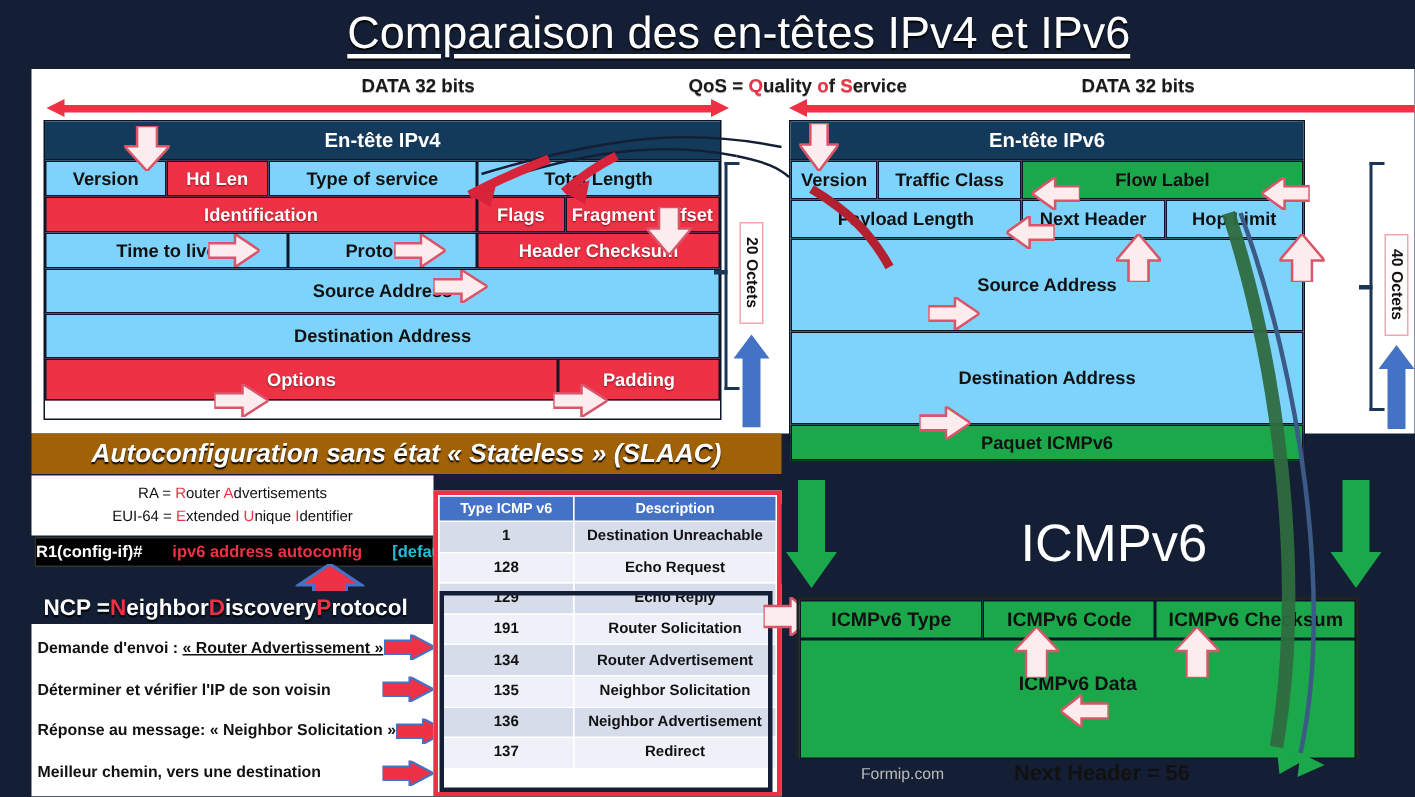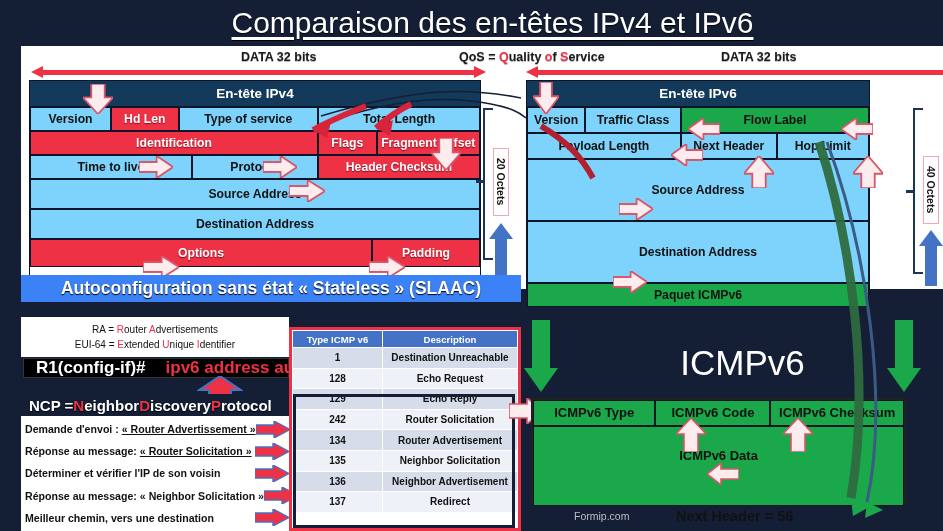--- a/index.html
+++ b/index.html
@@ -75,35 +75,36 @@
     color:#111; font-size:10.5px; font-weight:bold;
     writing-mode:vertical-rl; text-align:center;
     display:flex; align-items:center; justify-content:center;
   }
   .bracket{ position:absolute; border:2px solid #1b3557; border-right:none; }
   .bracket-stub{ position:absolute; background:#1b3557; }
   .blue-up{ position:absolute; }
 
   
   #slaac-title{
-    position:absolute; left:0; top:275px; width:500px; height:27px;
-    background:#3b82f6; color:#fff; font-size:17.5px; font-weight:bold;
+    position:absolute; left:0; top:289px; width:500px; height:27px;
+    background:#a16207; color:#fff; font-size:17.5px; font-weight:bold;
     display:flex; align-items:center; justify-content:center;
     text-shadow:0 1px 1px #000;
+    font-style:italic;
   }
   #abbr-block{
     position:absolute; left:0; top:317px; width:268px; height:40px; background:#fff;
     display:flex; flex-direction:column; align-items:center; justify-content:center;
   }
   .abbr{ font-size:10px; font-weight:normal; color:#111; line-height:1.55; }
   .abbr .r{ color:#ee3144; }
   #cli-line{
     position:absolute; left:2px; top:358px; width:266px; height:20px;
-    background:#000; display:flex; align-items:center; padding-left:12px;
-    font-family:"Liberation Sans", sans-serif; font-size:17px; font-weight:bold;
+    background:#000; display:flex; align-items:center; padding-left:0;
+    font-family:"Liberation Sans", sans-serif; font-size:11px; font-weight:bold;
     white-space:nowrap; border:1px solid #333;gap:20px;
   }
   #cli-line .p{ color:#fff; }
   #cli-line .c{ color:#ee3144; }
   #cli-line .d{ color:#1fbfd8; }
   #ncp-title{
     position:absolute; left:0; top:394px; width:268px; height:22px;
     background:#141f35; color:#fff; font-size:15px; font-weight:bold;
     display:flex; align-items:center; padding-left:8px;
     text-shadow:0 1px 1px #000;
@@ -435,26 +436,20 @@
   </div>
 
   <div id="ndp-list">
       <div class="ndp-item">
         <div class="txt">Demande d'envoi : <u>« Router Advertissement »</u></div>
         <div class="rarr"><svg width="34" height="17">
             <polygon points="34,8.5 18,0 18,4 0,4 0,13 18,13 18,17" fill="#ee3144" stroke="#4472c4" stroke-width="1.4"></polygon>
           </svg></div>
       </div>
       <div class="ndp-item">
-        <div class="txt">Réponse au message: <u>« Router Solicitation »</u></div>
-        <div class="rarr"><svg width="34" height="17">
-            <polygon points="34,8.5 18,0 18,4 0,4 0,13 18,13 18,17" fill="#ee3144" stroke="#4472c4" stroke-width="1.4"></polygon>
-          </svg></div>
-      </div>
-      <div class="ndp-item">
         <div class="txt">Déterminer et vérifier l'IP de son voisin</div>
         <div class="rarr"><svg width="34" height="17">
             <polygon points="34,8.5 18,0 18,4 0,4 0,13 18,13 18,17" fill="#ee3144" stroke="#4472c4" stroke-width="1.4"></polygon>
           </svg></div>
       </div>
       <div class="ndp-item">
         <div class="txt">Réponse au message: <span>« Neighbor Solicitation »</span></div>
         <div class="rarr"><svg width="34" height="17">
             <polygon points="34,8.5 18,0 18,4 0,4 0,13 18,13 18,17" fill="#ee3144" stroke="#4472c4" stroke-width="1.4"></polygon>
           </svg></div>
@@ -482,21 +477,21 @@
           </tr>
           <tr class="b">
             <td class="c0">128</td>
             <td>Echo Request</td>
           </tr>
           <tr class="a">
             <td class="c0">129</td>
             <td>Echo Reply</td>
           </tr>
           <tr class="b">
-            <td class="c0">242</td>
+            <td class="c0">191</td>
             <td>Router Solicitation</td>
           </tr>
           <tr class="a">
             <td class="c0">134</td>
             <td>Router Advertisement</td>
           </tr>
           <tr class="b">
             <td class="c0">135</td>
             <td>Neighbor Solicitation</td>
           </tr>

